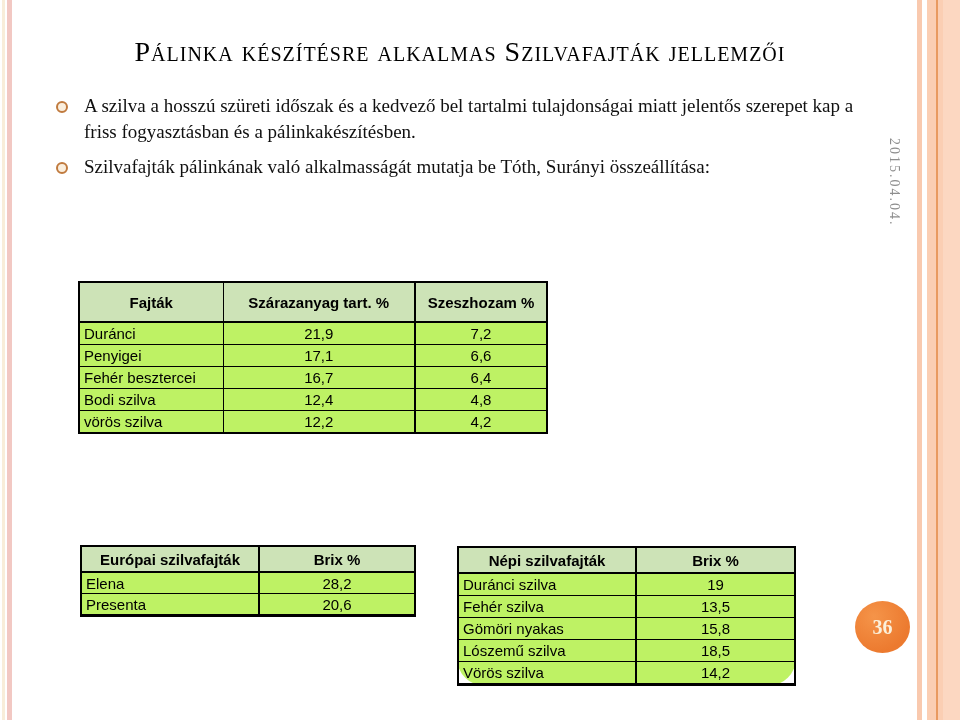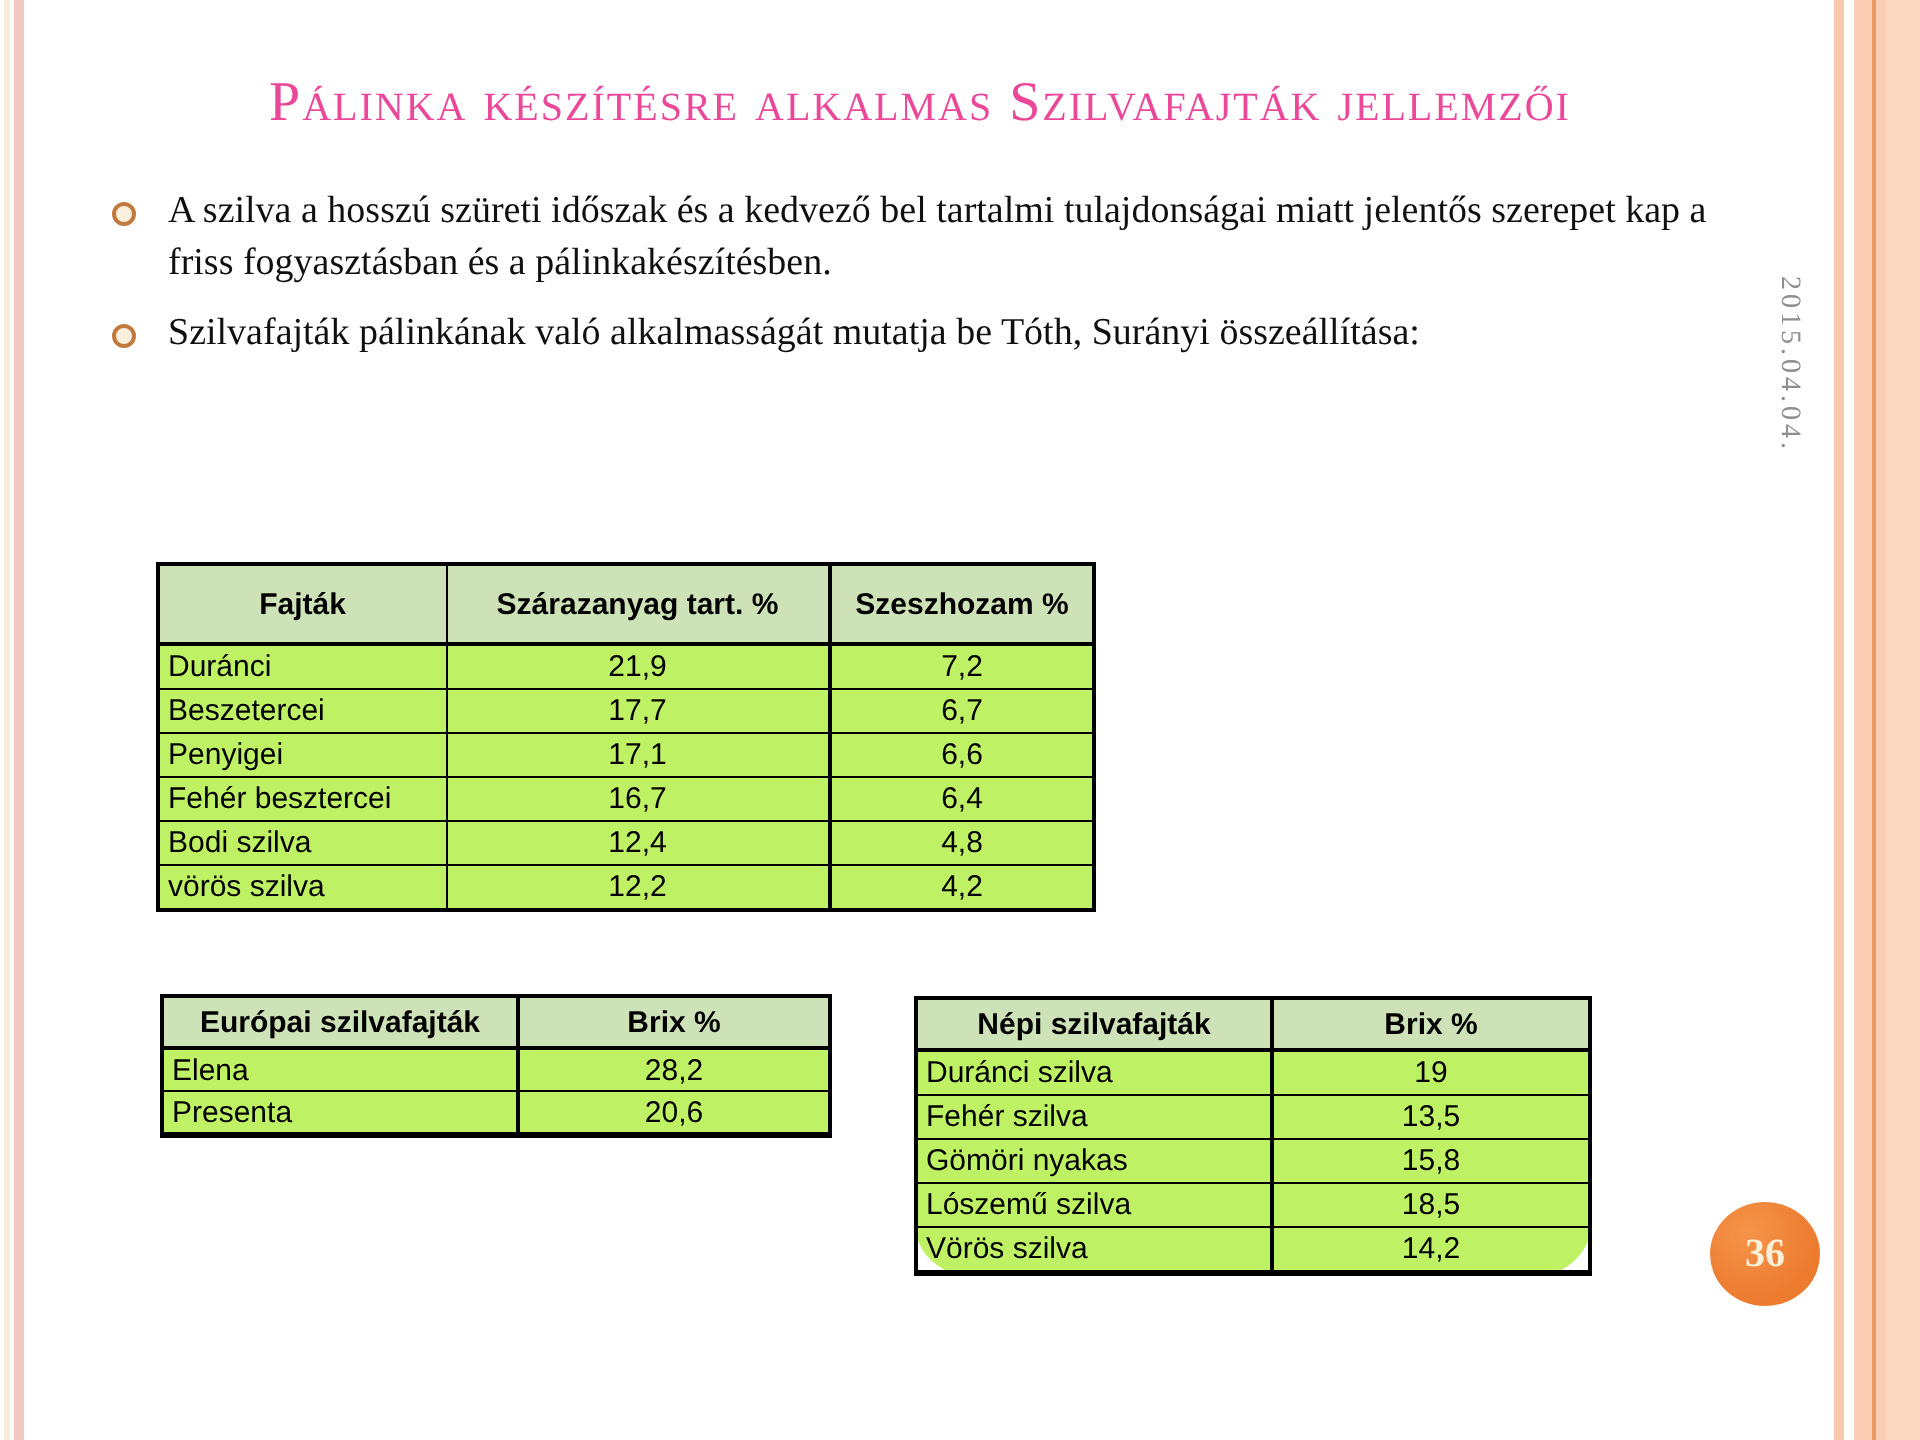--- a/index.html
+++ b/index.html
@@ -24,21 +24,21 @@
   
   .title {
     position: absolute;
     top: 36px; left: 20px; width: 880px;
     margin: 0;
     text-align: center;
     font-variant: small-caps;
     font-weight: normal;
     font-size: 28px;
     letter-spacing: 1px;
-    color: #ec4899;
+    color: #000000;
   }
 
   
   .bullets {
     position: absolute;
     top: 93px; left: 56px; width: 822px;
   }
   .bullet-item {
     display: flex;
     align-items: flex-start;
@@ -82,21 +82,21 @@
     padding: 0 4px;
     text-align: left;
   }
   td.num { text-align: center; }
 
   .main-table { left: 78px; top: 281px; width: 468px; border: 2px solid #000; }
   .main-table th { height: 36px; }
   .main-table td { height: 21px; }
   .main-table th.col-last, .main-table td.col-last { border-left: 2px solid #000; }
 
-  .small-table { border: 2px solid #000; border-bottom: 3px solid #000; }
+  .small-table { border: 2px solid #000; border-bottom: 3px solid #000; margin-top: 48px; }
   .small-table th { height: 22px; }
   .small-table td { height: 20px; }
   .small-table th.col-last, .small-table td.col-last { border-left: 2px solid #000; }
   .euro-table { left: 80px;  top: 497px; width: 334px; }
   .folk-table { left: 457px; top: 498px; width: 337px; border-radius: 28px; }
   .folk-table td { height: 21px; }
 
   
   .date-sidebar {
     position: absolute;
@@ -163,25 +163,20 @@
         <th class="col-last">Szeszhozam %</th>
       </tr>
     </thead>
     <tbody>
       <tr>
         <td>Duránci</td>
         <td class="num">21,9</td>
         <td class="num col-last">7,2</td>
       </tr>
       <tr>
-        <td>Beszetercei</td>
-        <td class="num">17,7</td>
-        <td class="num col-last">6,7</td>
-      </tr>
-      <tr>
         <td>Penyigei</td>
         <td class="num">17,1</td>
         <td class="num col-last">6,6</td>
       </tr>
       <tr>
         <td>Fehér besztercei</td>
         <td class="num">16,7</td>
         <td class="num col-last">6,4</td>
       </tr>
       <tr>

